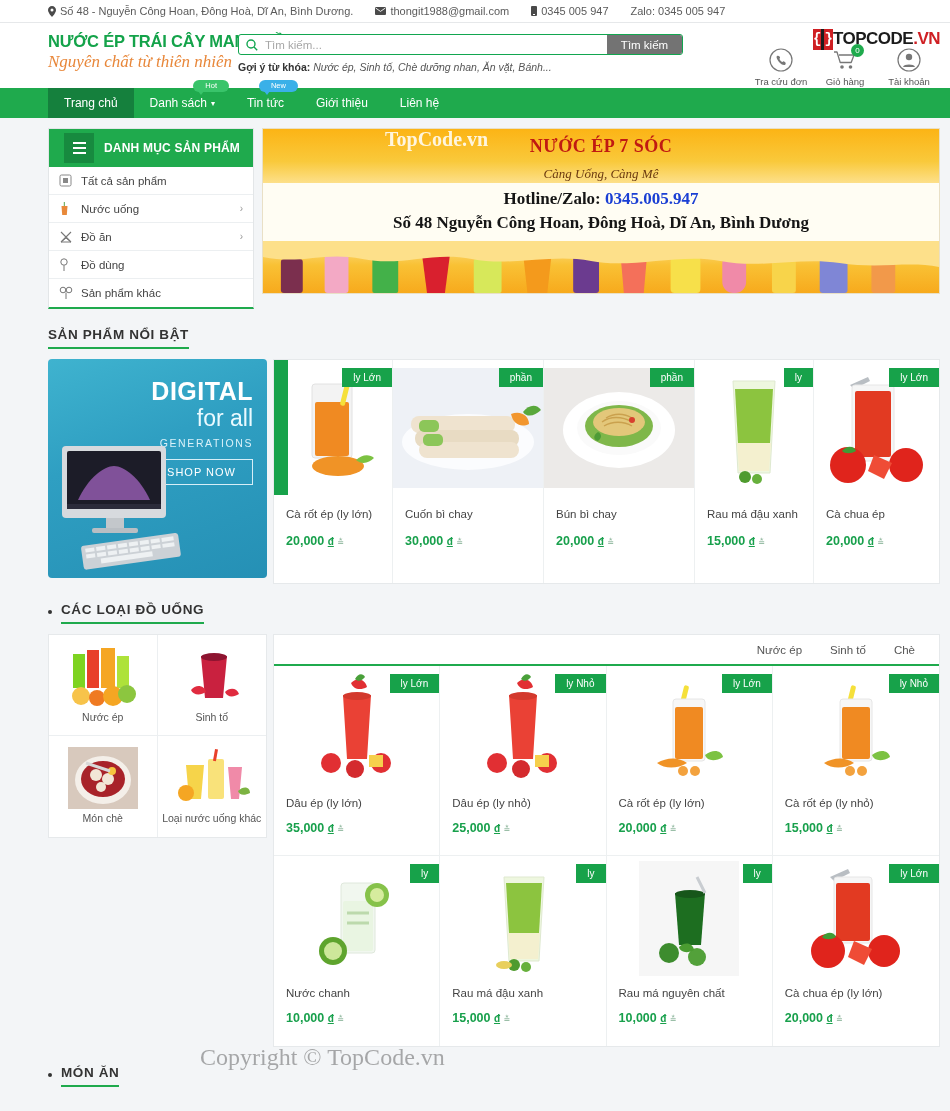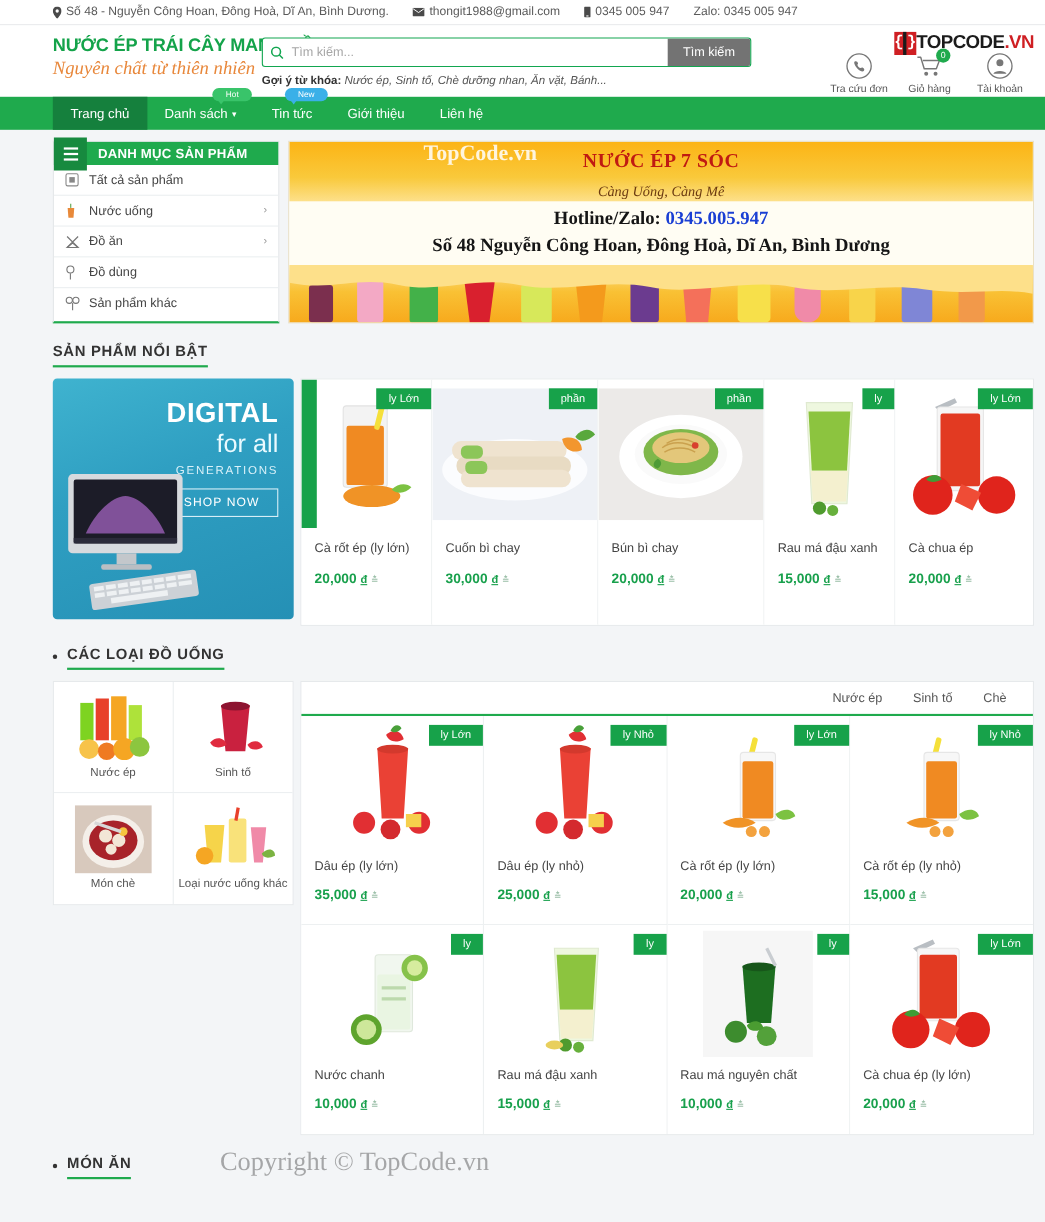--- a/index.html
+++ b/index.html
@@ -44,21 +44,21 @@
     letter-spacing: -0.2px; white-space: nowrap;
     font-family: "Liberation Sans", sans-serif;
   }
   .logo-line2 {
     font-size: 17px; font-style: italic; color: #e8873a;
     font-family: "Liberation Serif", serif; margin-top: 1px; white-space: nowrap;
   }
 
   .search-zone { width: 445px; padding-top: 6px; }
   .search-box {
-    display: flex; height: 27px; border: 1px solid #12a650; border-radius: 3px;
+    display: flex; height: 21px; border: 1px solid #12a650; border-radius: 3px;
     overflow: hidden; background: #fff;
   }
   .search-ico { width: 26px; display: flex; align-items: center; justify-content: center; color: #12a650; }
   .search-input {
     flex: 1; border: 0; outline: none; font-size: 11.5px; color: #888;
     font-family: "Liberation Sans", sans-serif; background: transparent;
   }
   .search-input::placeholder { color: #a7a7a7; }
   .search-btn {
     width: 75px; background: #737373; color: #fff; border: 0;
@@ -112,22 +112,22 @@
   .nav-badge.hot::after { color: #39c46a; }
   .nav-badge.new::after { color: #3ab0e8; }
   .caret { margin-left: 4px; font-size: 8px; }
 
   
   .content { padding: 10px 10px 0 48px; }
   .row-top { display: flex; gap: 8px; }
 
   .catbox { width: 206px; background: #fff; border: 1px solid #e3e6e8; border-bottom: 2px solid #1faa4d; }
   .cat-head {
-    height: 21px; background: #1faa4d; color: #fff; display: flex; align-items: center;
-    font-size: 12px; font-weight: 700; letter-spacing: 0.2px;
+    height: 38px; background: #1faa4d; color: #fff; display: flex; align-items: center;
+    font-size: 12px; font-weight: 700; letter-spacing: 0.2px; padding-left: 15px;
   }
   .cat-burger {
     width: 30px; height: 30px; background: #178a3f; display: flex; flex-direction: column;
     align-items: center; justify-content: center; gap: 3px; cursor: pointer;
   }
   .cat-burger span { width: 13px; height: 2px; background: #fff; display: block; }
   .cat-head-text { padding-left: 10px; }
   .cat-item {
     height: 28px; display: flex; align-items: center; padding: 0 10px;
     border-bottom: 1px solid #eceff1; font-size: 11.5px; color: #444; cursor: pointer; position: relative;

